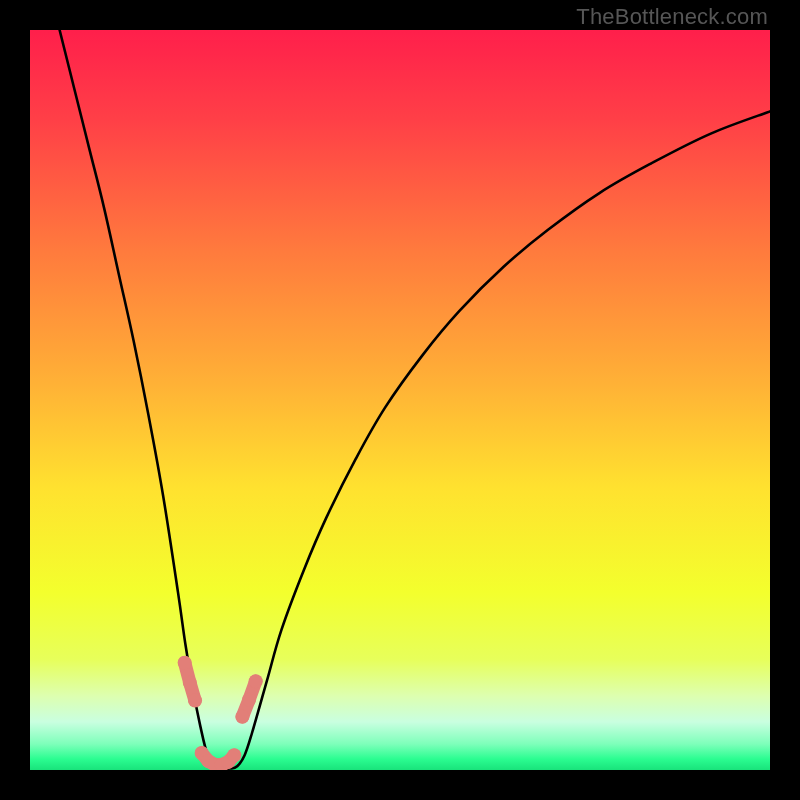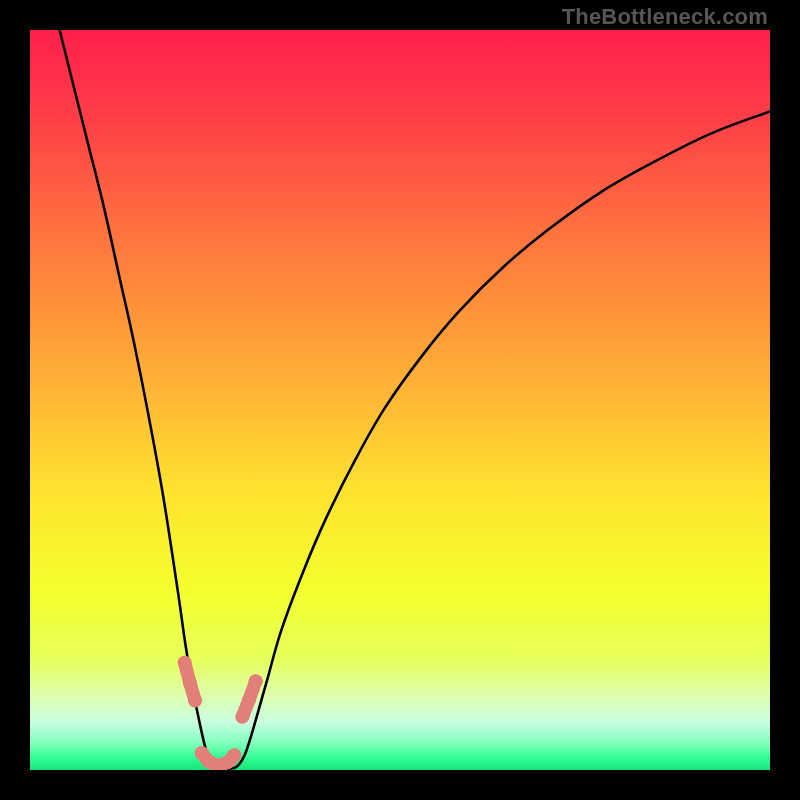--- a/index.html
+++ b/index.html
@@ -31,21 +31,20 @@
     height: 100%;
   }
   .watermark {
     position: absolute;
     top: 4px;
     right: 32px;
     font-family: Arial, Helvetica, sans-serif;
     font-size: 22px;
     color: #565656;
     letter-spacing: 0.2px;
-    font-weight: bold;
   }
   svg.curve {
     position: absolute;
     left: 0;
     top: 0;
     width: 100%;
     height: 100%;
   }
 </style>
 </head>

